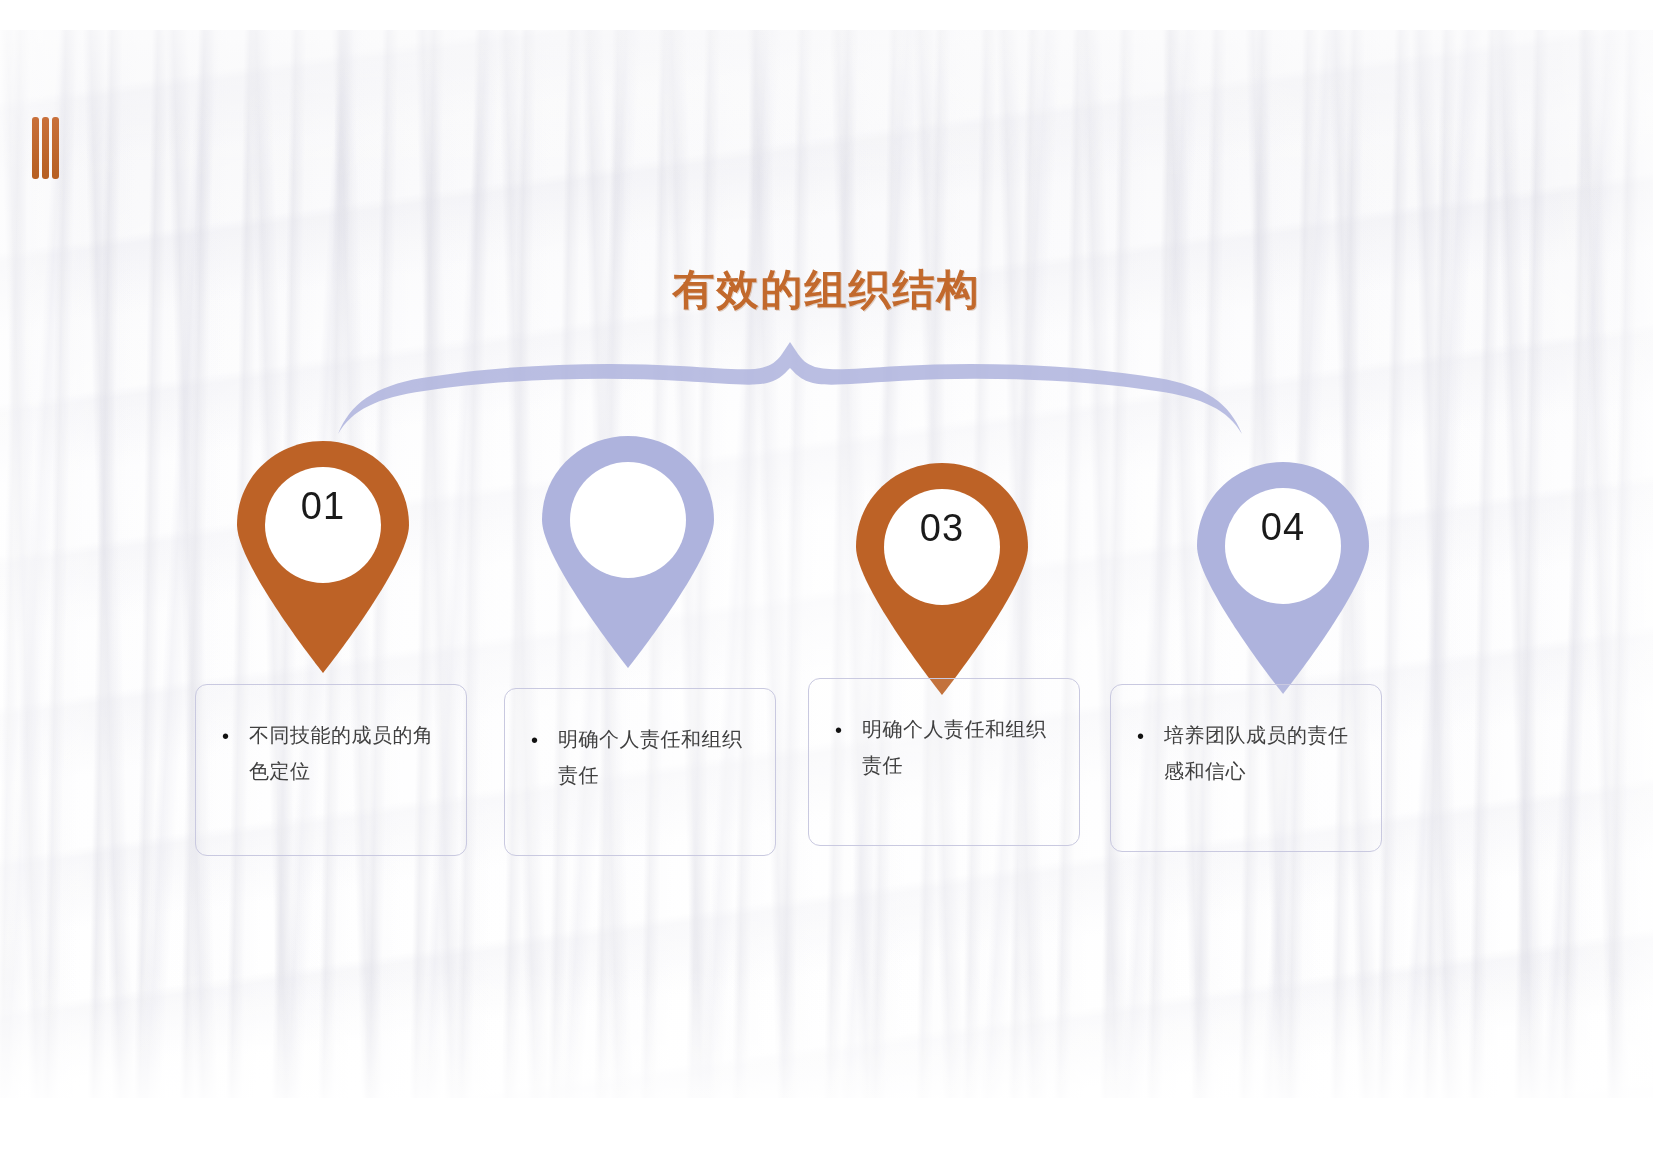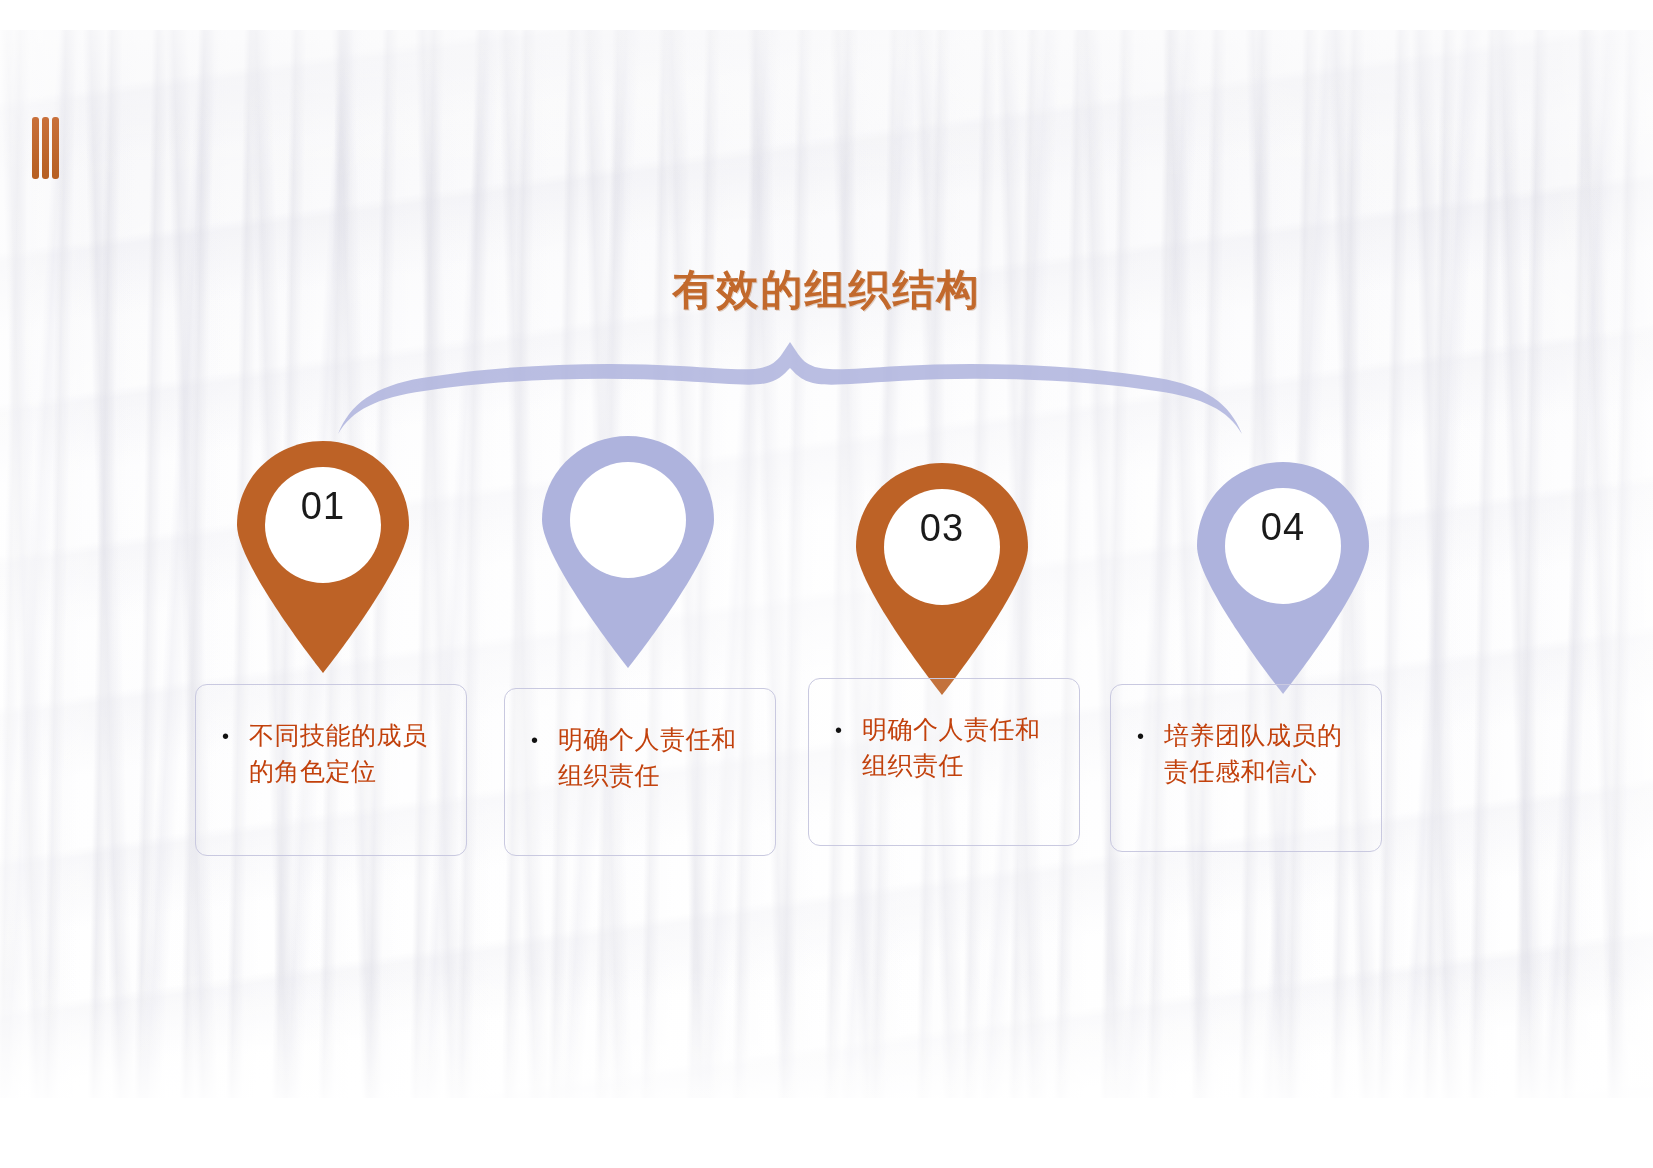--- a/index.html
+++ b/index.html
@@ -123,22 +123,22 @@
     align-items: flex-start;
   }
   .box .bullet {
     color: #111;
     font-size: 20px;
     line-height: 34px;
     padding-left: 26px;
     padding-top: 34px;
   }
   .box .btext {
-    color: #c2410c;
-    font-size: 25px;
+    color: #404040;
+    font-size: 20px;
     line-height: 36px;
     padding-left: 20px;
     padding-top: 32px;
     padding-right: 14px;
     letter-spacing: 0.5px;
   }
 </style>
 </head>
 <body>
 

